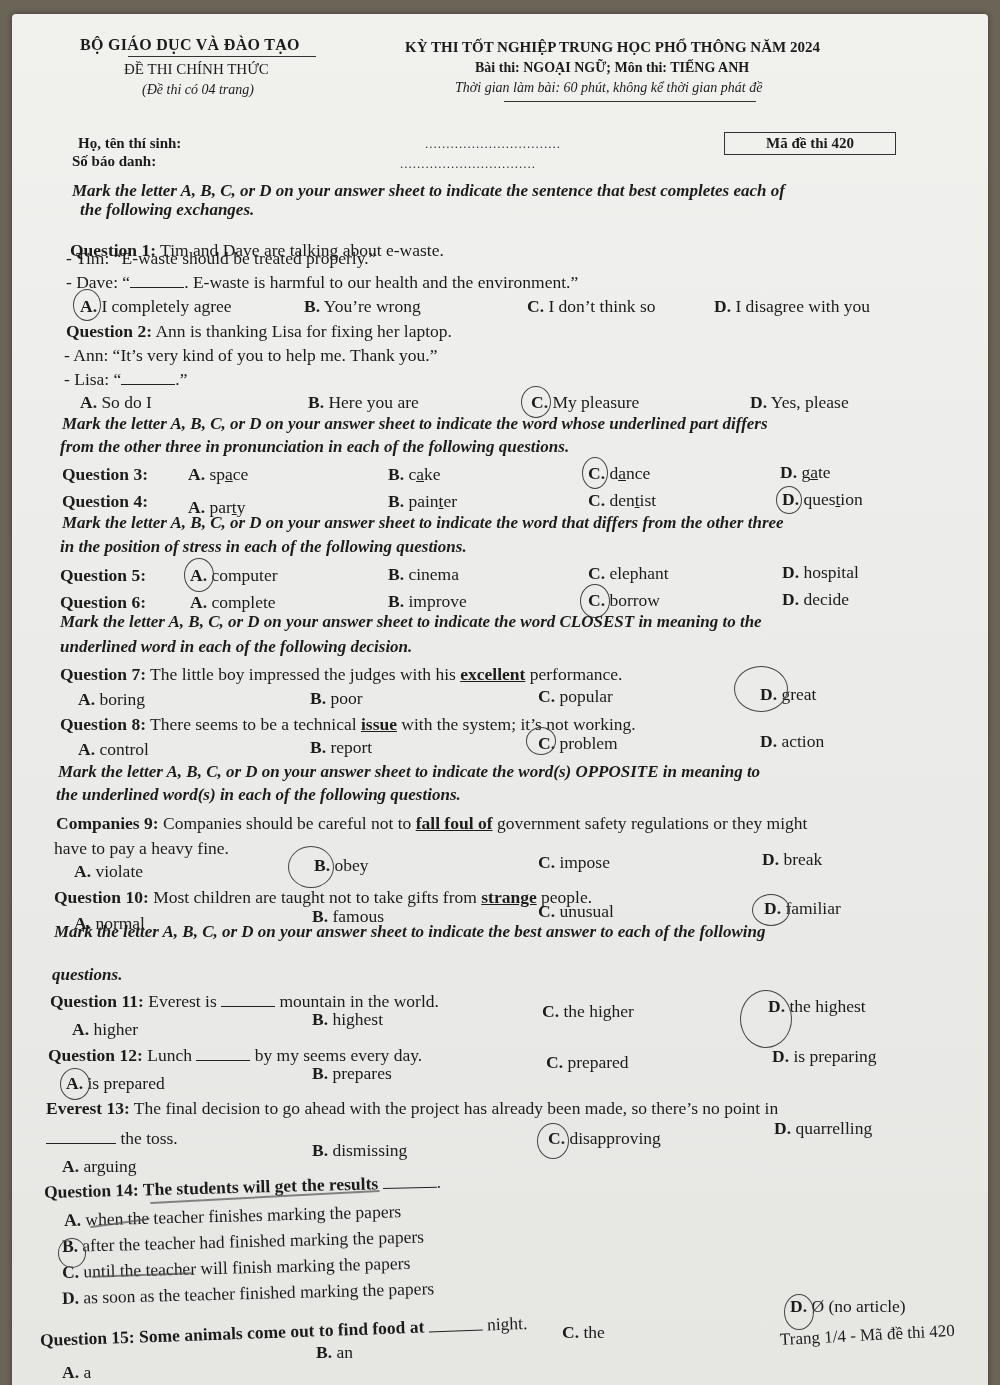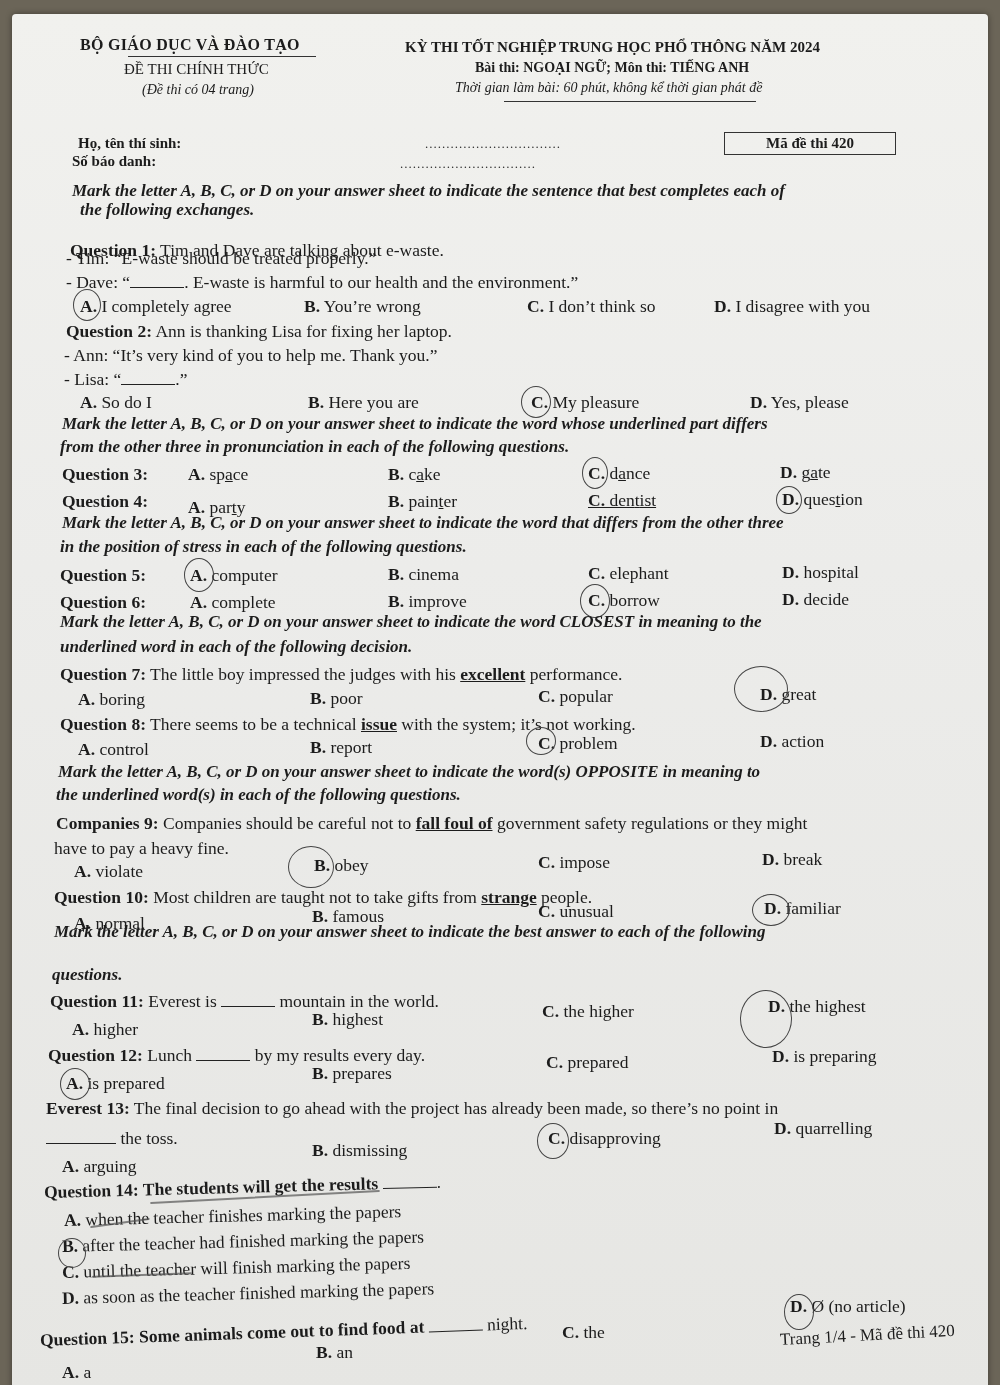--- a/index.html
+++ b/index.html
@@ -93,21 +93,21 @@
 <div class="abs q" style="left:62px;top:464px;"><b>Question 3:</b></div>
 <div class="abs opt" style="left:188px;top:464px;"><span class="L">A.</span><span> sp</span><span class="ul">a</span><span>ce</span></div>
 <div class="abs opt" style="left:388px;top:464px;"><span class="L">B.</span><span> c</span><span class="ul">a</span><span>ke</span></div>
 <div class="abs opt" style="left:588px;top:463px;"><span class="L">C.</span><span> d</span><span class="ul">a</span><span>nce</span></div>
 <div class="abs opt" style="left:780px;top:462px;"><span class="L">D.</span><span> g</span><span class="ul">a</span><span>te</span></div>
 <div class="circle" style="left:582px;top:457px;width:24px;height:30px;"></div>
 
 <div class="abs q" style="left:62px;top:491px;"><b>Question 4:</b></div>
 <div class="abs opt" style="left:188px;top:491px;margin-top:6px;"><span class="L">A.</span><span> par</span><span class="ul">t</span><span>y</span></div>
 <div class="abs opt" style="left:388px;top:491px;"><span class="L">B.</span><span> pain</span><span class="ul">t</span><span>er</span></div>
-<div class="abs opt" style="left:588px;top:490px;text-decoration:underline;"><span class="L">C.</span><span> den</span><span class="ul">t</span><span>ist</span></div>
+<div class="abs opt" style="left:588px;top:490px;"><span class="L">C.</span><span> den</span><span class="ul">t</span><span>ist</span></div>
 <div class="abs opt" style="left:782px;top:489px;"><span class="L">D.</span><span> ques</span><span class="ul">t</span><span>ion</span></div>
 <div class="circle" style="left:776px;top:486px;width:24px;height:26px;"></div>
 
 <div class="abs instr" style="left:62px;top:513px;">Mark the letter A, B, C, or D on your answer sheet to indicate the word that differs from the other three</div>
 <div class="abs instr" style="left:60px;top:537px;">in the position of stress in each of the following questions.</div>
 
 <div class="abs q" style="left:60px;top:565px;"><b>Question 5:</b></div>
 <div class="abs opt" style="left:190px;top:565px;"><span class="L">A.</span><span> computer</span></div>
 <div class="abs opt" style="left:388px;top:564px;"><span class="L">B.</span><span> cinema</span></div>
 <div class="abs opt" style="left:588px;top:563px;"><span class="L">C.</span><span> elephant</span></div>
@@ -159,21 +159,21 @@
 <div class="abs instr" style="left:54px;top:922px;">Mark the letter A, B, C, or D on your answer sheet to indicate the best answer to each of the following</div>
 <div class="abs instr" style="left:52px;top:965px;">questions.</div>
 
 <div class="abs q" style="left:50px;top:991px;"><b>Question 11:</b><span> Everest is </span><span class="blank"></span><span> mountain in the world.</span></div>
 <div class="abs opt" style="left:72px;top:1019px;"><span class="L">A.</span><span> higher</span></div>
 <div class="abs opt" style="left:312px;top:1009px;"><span class="L">B.</span><span> highest</span></div>
 <div class="abs opt" style="left:542px;top:1001px;"><span class="L">C.</span><span> the higher</span></div>
 <div class="abs opt" style="left:768px;top:996px;"><span class="L">D.</span><span> the highest</span></div>
 <div class="circle" style="left:740px;top:990px;width:50px;height:56px;"></div>
 
-<div class="abs q" style="left:48px;top:1045px;"><b>Question 12:</b><span> Lunch </span><span class="blank"></span><span> by my results every day.</span></div>
+<div class="abs q" style="left:48px;top:1045px;"><b>Question 12:</b><span> Lunch </span><span class="blank"></span><span> by my seems every day.</span></div>
 <div class="abs opt" style="left:66px;top:1073px;"><span class="L">A.</span><span> is prepared</span></div>
 <div class="abs opt" style="left:312px;top:1063px;"><span class="L">B.</span><span> prepares</span></div>
 <div class="abs opt" style="left:546px;top:1052px;"><span class="L">C.</span><span> prepared</span></div>
 <div class="abs opt" style="left:772px;top:1046px;"><span class="L">D.</span><span> is preparing</span></div>
 <div class="circle" style="left:60px;top:1068px;width:28px;height:30px;"></div>
 
 <div class="abs q" style="left:46px;top:1098px;"><b>Everest 13:</b><span> The final decision to go ahead with the project has already been made, so there’s no point in</span></div>
 <div class="abs q" style="left:46px;top:1128px;"><span class="blank" style="width:70px;"></span><span> the toss.</span></div>
 <div class="abs opt" style="left:62px;top:1156px;"><span class="L">A.</span><span> arguing</span></div>
 <div class="abs opt" style="left:312px;top:1140px;"><span class="L">B.</span><span> dismissing</span></div>

